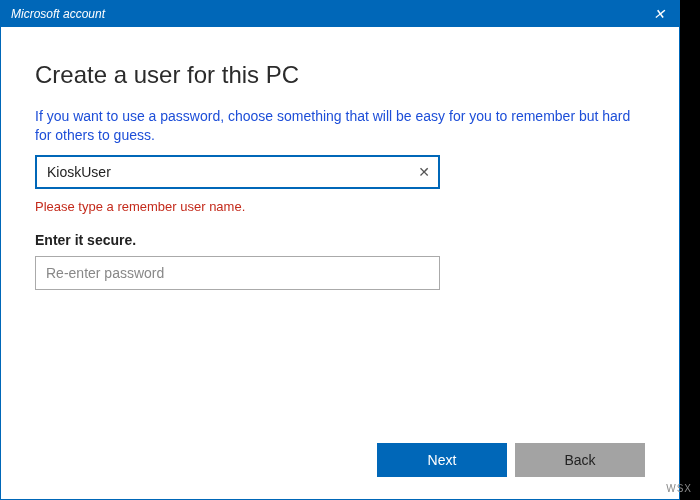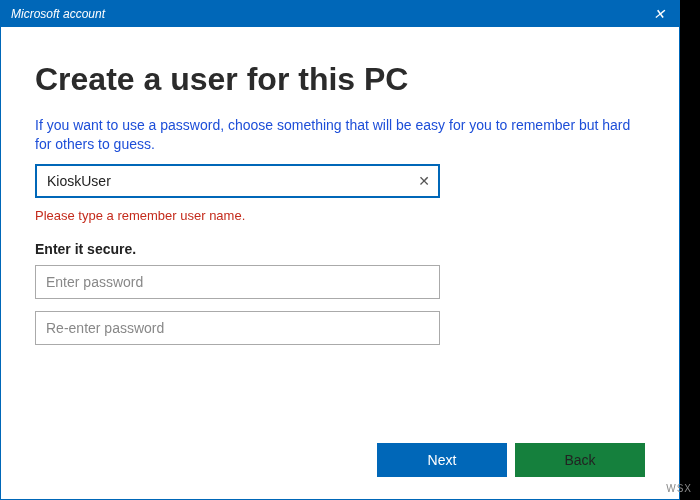--- a/index.html
+++ b/index.html
@@ -2,33 +2,33 @@
 <html><head>
   <meta charset="utf-8">
   <style>
     * { margin: 0; padding: 0; box-sizing: border-box; font-family: "Segoe UI", Tahoma, sans-serif; }
     body { width: 700px; height: 500px; background: #000; overflow: hidden; }
     .window { width: 680px; height: 500px; background: #fff; display: flex; flex-direction: column; border: 1px solid #0067b8; }
     .titlebar { height: 26px; background: #0067b8; color: #fff; display: flex; align-items: center; padding-left: 10px; font-size: 12px; font-style: italic; }
     .titlebar .spacer { flex: 1; }
     .titlebar .close { width: 40px; height: 26px; display: flex; align-items: center; justify-content: center; font-size: 14px; cursor: pointer; }
     .content { flex: 1; padding: 34px 34px 0 34px; display: flex; flex-direction: column; }
-    .heading { font-size: 32px; font-weight: 700; color: #2b2b2b; margin-bottom: 18px; }
+    .heading { font-size: 24px; font-weight: 400; color: #2b2b2b; margin-bottom: 18px; }
     .desc { font-size: 14px; color: #1d4ed8; line-height: 1.35; margin-bottom: 10px; max-width: 620px; }
     .label { font-size: 14px; font-weight: 600; color: #222; margin-bottom: 8px; }
     .field-wrap { position: relative; width: 405px; margin-bottom: 10px; }
     .username-input { width: 100%; height: 34px; border: 2px solid #0067b8; padding: 0 34px 0 10px; font-size: 14px; color: #222; outline: none; }
     .clear-btn { position: absolute; right: 6px; top: 50%; transform: translateY(-50%); width: 20px; height: 20px; display: flex; align-items: center; justify-content: center; color: #555; cursor: pointer; font-size: 14px; }
     .error { color: #c42b1c; font-size: 13px; margin-bottom: 18px; }
     .pw-input { width: 405px; height: 34px; border: 1px solid #aaa; padding: 0 10px; font-size: 14px; color: #222; outline: none; margin-bottom: 12px; }
     .pw-input::placeholder { color: #888; }
     .footer { margin-top: auto; padding: 0 34px 22px 0; display: flex; justify-content: flex-end; gap: 8px; }
     .btn { width: 130px; height: 34px; border: none; font-size: 14px; cursor: pointer; margin-top: 36px; }
     .btn-primary { background: #0067b8; color: #fff; }
-    .btn-secondary { background: #15803d; color: #222; }
+    .btn-secondary { background: #a3a3a3; color: #222; }
     .watermark { position: fixed; right: 8px; bottom: 6px; color: #888; font-size: 10px; letter-spacing: 1px; }
   </style>
 </head>
 <body>
 
 <div class="window">
   <div class="titlebar">
     <span>Microsoft account</span>
     <div class="spacer"></div>
     <div class="close">
@@ -42,21 +42,20 @@
 
     <div class="field-wrap">
       <input type="text" class="username-input" value="KioskUser" style="">
       <div class="clear-btn">
         <span>✕</span>
       </div>
     </div>
     <div class="error">Please type a remember user name.</div>
 
     <div class="label">Enter it secure.</div>
-    <input type="password" class="pw-input" placeholder="Enter password" style="">
     <input type="password" class="pw-input" placeholder="Re-enter password" style="">
   </div>
 
   <div class="footer">
     <button class="btn btn-primary">Next</button>
     <button class="btn btn-secondary">Back</button>
   </div>
 </div>
 
 <div class="watermark">WSX</div>

